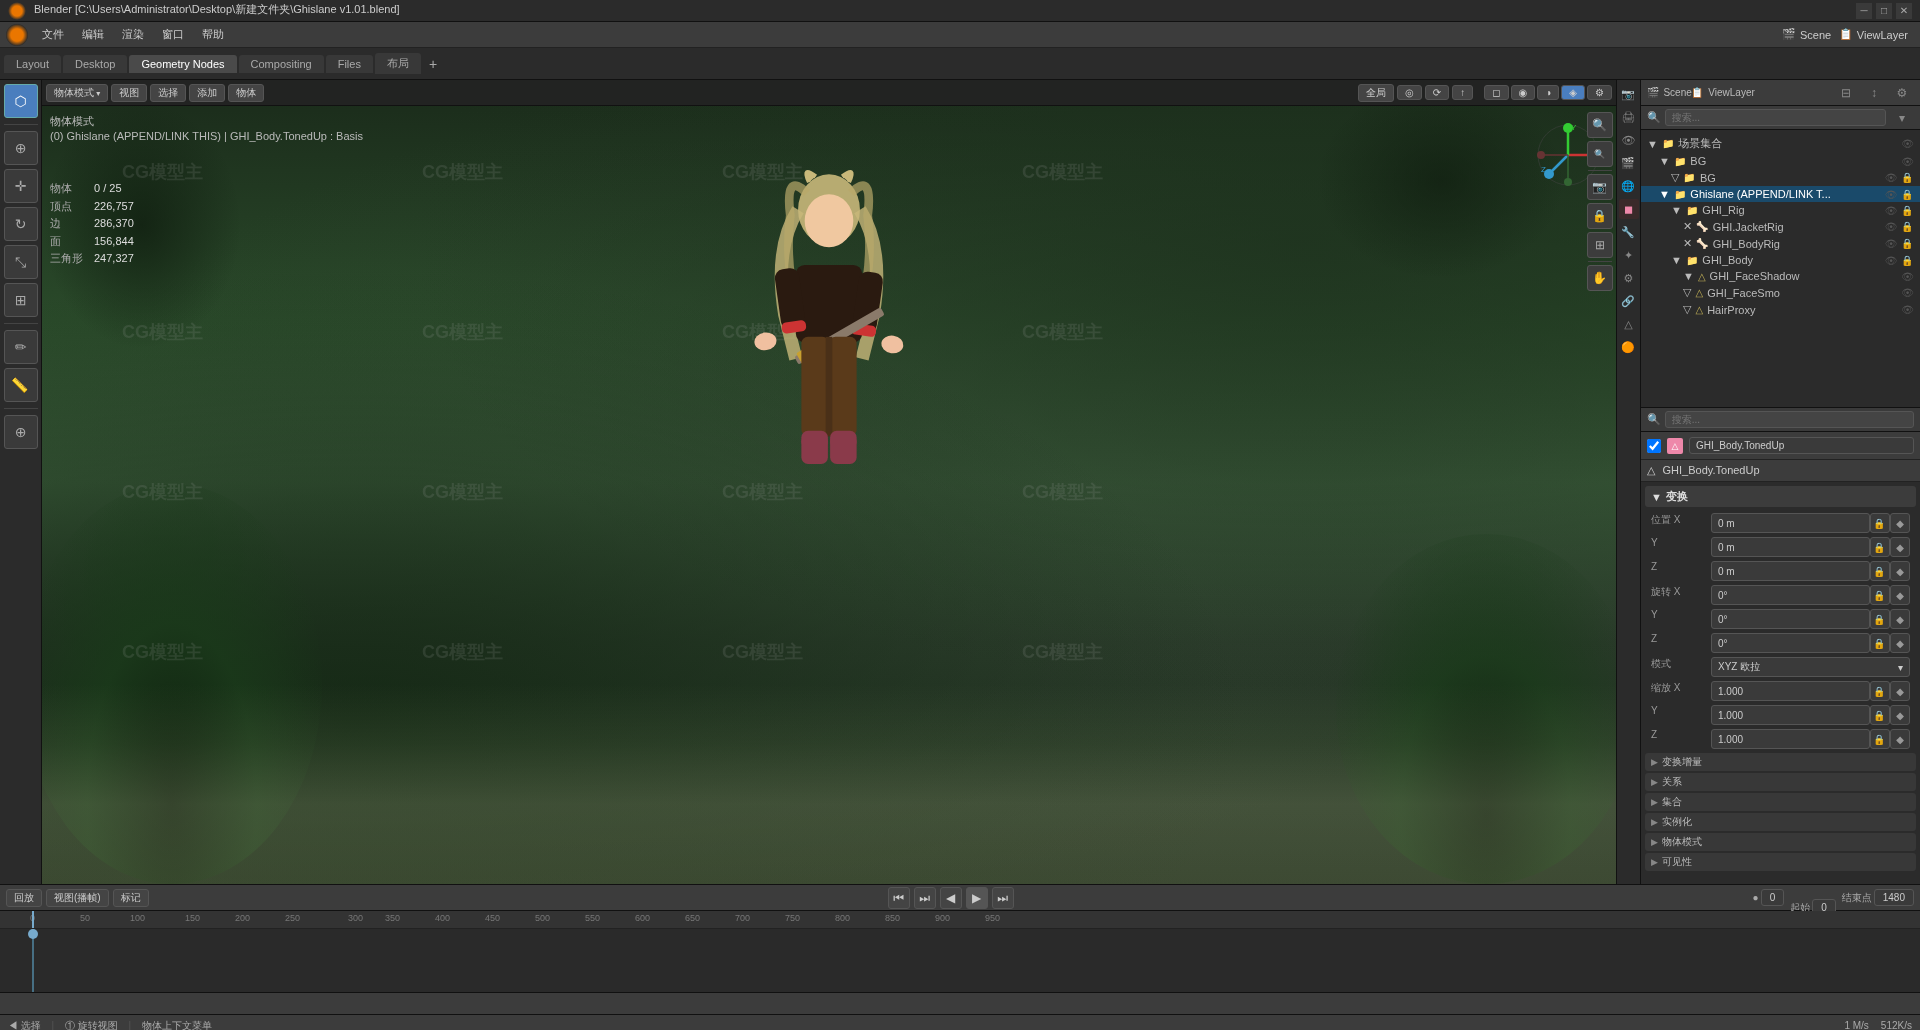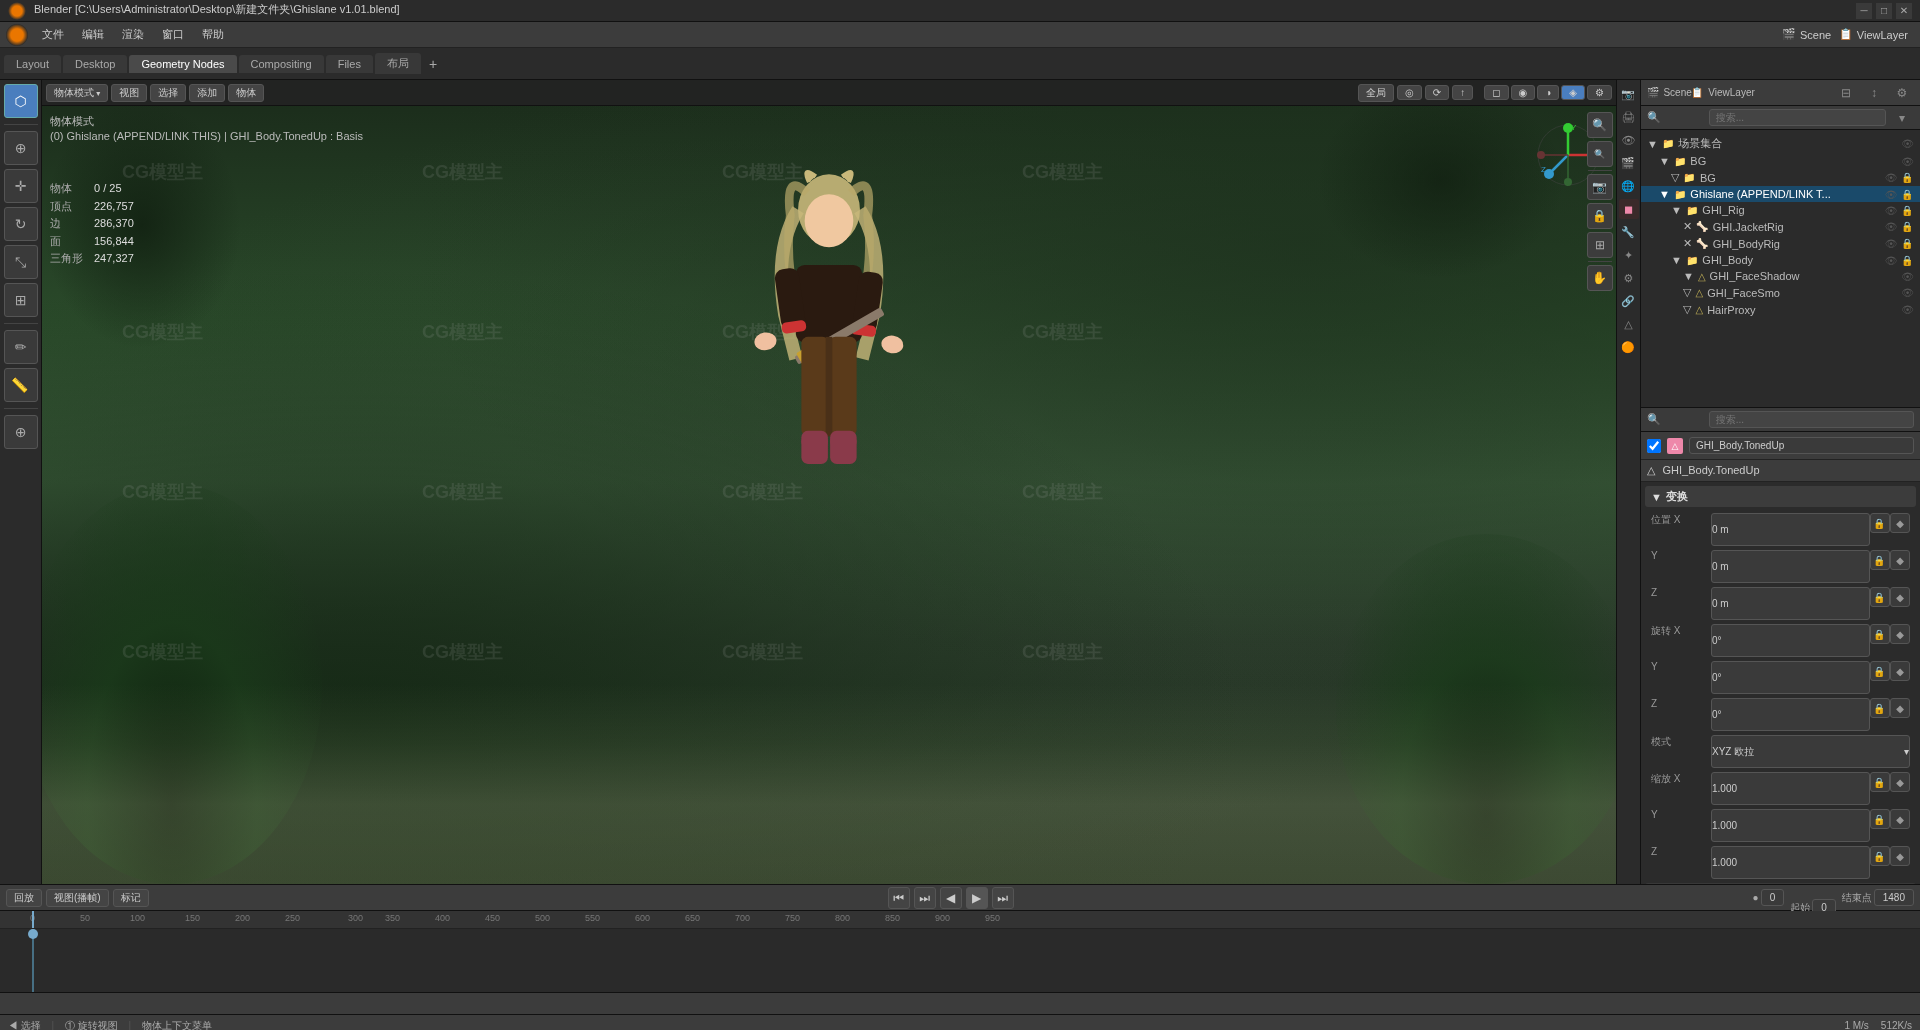--- a/index.html
+++ b/index.html
@@ -243,24 +243,24 @@
     .prop-label {
       width: 60px;
       color: #999;
       font-size: 10px;
     }
     .prop-field {
       flex: 1;
       background: #3a3a3a;
       border: 1px solid #555;
       border-radius: 3px;
-      padding: 2px 0;
+      padding: 2px 6px;
       color: #ccc;
       font-size: 10px;
-      height: 33px;
+      height: 20px;
       display: flex;
       align-items: center;
     }
     .prop-icon-btn {
       width: 20px; height: 20px;
       background: #3a3a3a;
       border: 1px solid #555;
       border-radius: 3px;
       display: flex;
       align-items: center;
@@ -381,21 +381,20 @@
     }
     #tree-search input {
       flex: 1;
       background: #444;
       border: 1px solid #555;
       border-radius: 3px;
       color: #ccc;
       font-size: 10px;
       padding: 2px 6px;
       outline: none;
-      margin-left: 44px;
     }
 
     
     #prop-icon-sidebar {
       width: 24px;
       background: #2b2b2b;
       border-left: 1px solid #111;
       display: flex;
       flex-direction: column;
       align-items: center;

